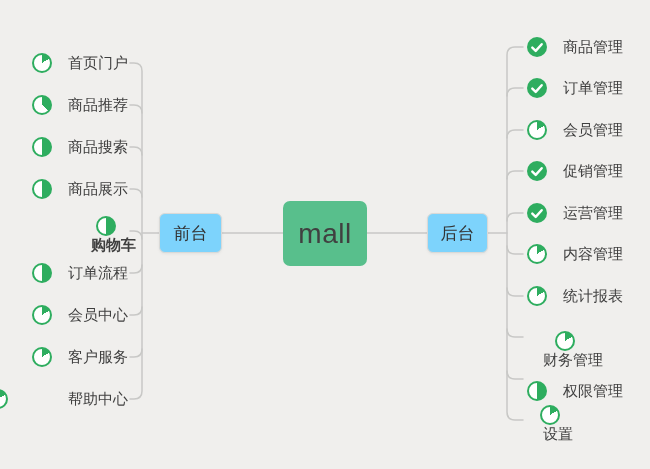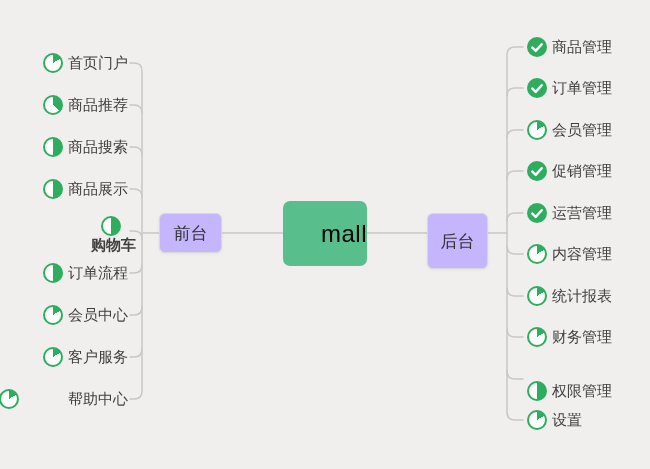--- a/index.html
+++ b/index.html
@@ -10,34 +10,34 @@
     font-family:"Liberation Sans","DejaVu Sans",sans-serif;
   }
   #wires { position:absolute; left:0; top:0; }
   #wires path { fill:none; stroke:var(--line,#c8c8c6); stroke-width:1.5; stroke-linecap:round; }
 
   .node {
     position:absolute; display:flex; align-items:center; justify-content:center;
     border-radius:7px;
   }
   .root-node {
-    background:var(--node-green,#58bf8c); color:#000000;
-    font-size:24px; letter-spacing:0.5px;justify-content:flex-end;
+    background:var(--node-green,#58bf8c); color:#404040;
+    font-size:28px; letter-spacing:0.5px;
   }
   .branch-node {
-    background:#c4b5fd; border:1px solid #d9d9d7; color:var(--node-text,#333333);
+    background:#7dd3fc; border:1px solid #d9d9d7; color:var(--node-text,#333333);
     font-size:17px; box-shadow:0 1px 3px rgba(0,0,0,0.06); border-radius:6px;text-align:right;
   }
 
   .item {
     position:absolute; height:30px; display:flex; align-items:center;
     color:var(--text,#3f3f3f); font-size:15px; white-space:nowrap;
   }
   .item .marker { flex:0 0 auto; }
-  .item .item-label { padding-left:5px; }
+  .item .item-label { padding-left:16px; }
 
   .pie {
     width:20px; height:20px; border-radius:50%;
     border:2px solid var(--green,#2ead5f);
     background:conic-gradient(var(--green,#2ead5f) var(--p,15%), #ffffff var(--p,15%));
   }
   .check {
     width:20px; height:20px; border-radius:50%;
     background:var(--green,#2ead5f);
     display:flex; align-items:center; justify-content:center;
@@ -75,21 +75,21 @@
     </svg>
 
   <div class="node branch-node" id="front-node" style="left: 159px; top: 213px; width: 63px; height: 40px;">
     <span>前台</span>
   </div>
 
   <div class="node root-node" id="root-node" style="left: 283px; top: 201px; width: 84px; height: 65px;">
     <span>mall</span>
   </div>
 
-  <div class="node branch-node" id="back-node" style="left: 427px; top: 213px; width: 61px; height: 56px;">
+  <div class="node branch-node" id="back-node" style="left: 427px; top: 213px; width: 61px; height: 40px;">
     <span>后台</span>
   </div>
 
 <div class="item" style="top: 48px; right: 522px; flex-direction: row;">
       <span class="marker pie" style="--p: 16%;"></span>
 
       <span class="item-label">首页门户</span>
     </div>
     <div class="item" style="top: 90px; right: 522px; flex-direction: row; text-align: center;">
       <span class="marker pie" style="--p: 37.5%;"></span>
@@ -175,28 +175,28 @@
     <div class="item" style="top: 239px; left: 527px;">
       <span class="marker pie" style="--p: 16%;"></span>
 
       <span class="item-label">内容管理</span>
     </div>
     <div class="item" style="top: 281px; left: 527px;">
       <span class="marker pie" style="--p: 16%;"></span>
 
       <span class="item-label">统计报表</span>
     </div>
-    <div class="item" style="top: 322px; left: 527px;">
+    <div class="item" style="top: 331px; left: 527px; flex-direction: column;">
       <span class="marker pie" style="--p: 16%;"></span>
 
       <span class="item-label">财务管理</span>
     </div>
     <div class="item" style="top: 364px; left: 527px; margin-top: 12px;">
       <span class="marker pie" style="--p: 50%;"></span>
 
       <span class="item-label">权限管理</span>
     </div>
-    <div class="item" style="top: 405px; left: 527px;">
+    <div class="item" style="top: 405px; left: 527px; flex-direction: column;">
       <span class="marker pie" style="--p: 16%;"></span>
 
       <span class="item-label">设置</span>
     </div>
   </div>
 
 </body></html>

